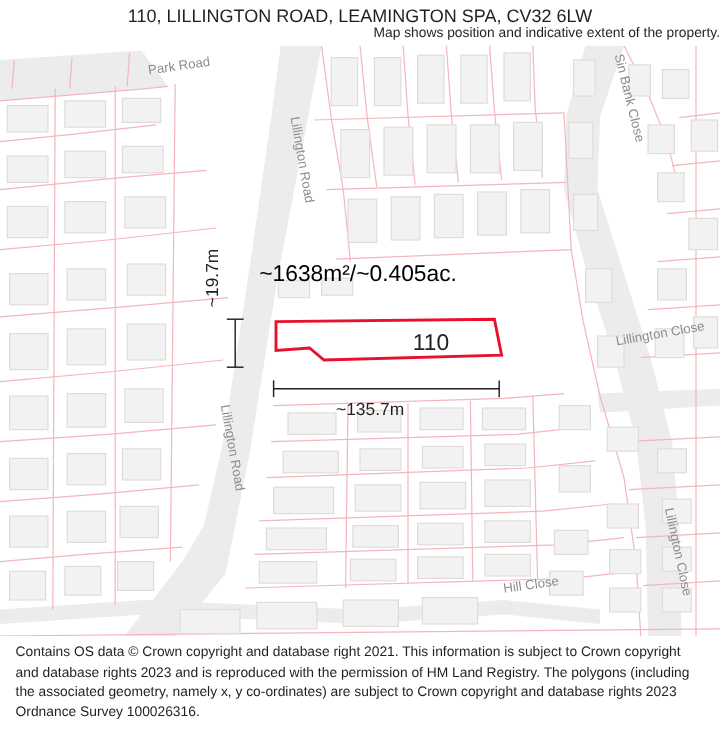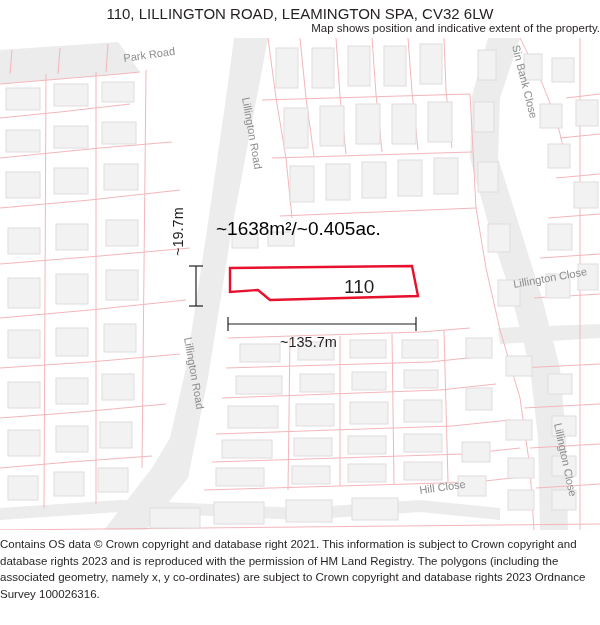--- a/index.html
+++ b/index.html
@@ -43,21 +43,21 @@
   .map-svg {
     position: absolute;
     top: 0;
     left: 0;
   }
   .footer {
     position: absolute;
     top: 536px;
     left: 0;
     width: 600px;
-    padding: 0 0;
+    padding: 0 13px;
     box-sizing: border-box;
     font-size: 11.5px;
     line-height: 16.5px;
     color: #231f20;
   }
   .area-label {
     position: absolute;
     left: 216px;
     top: 180px;
     font-size: 19px;

